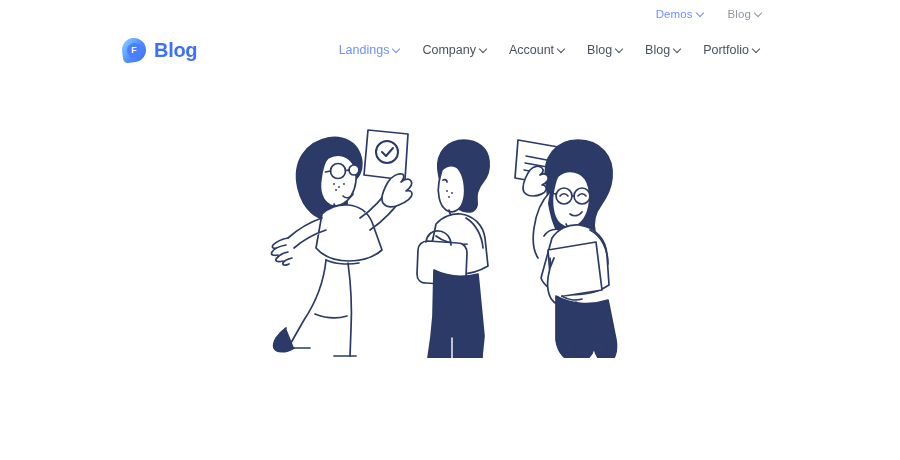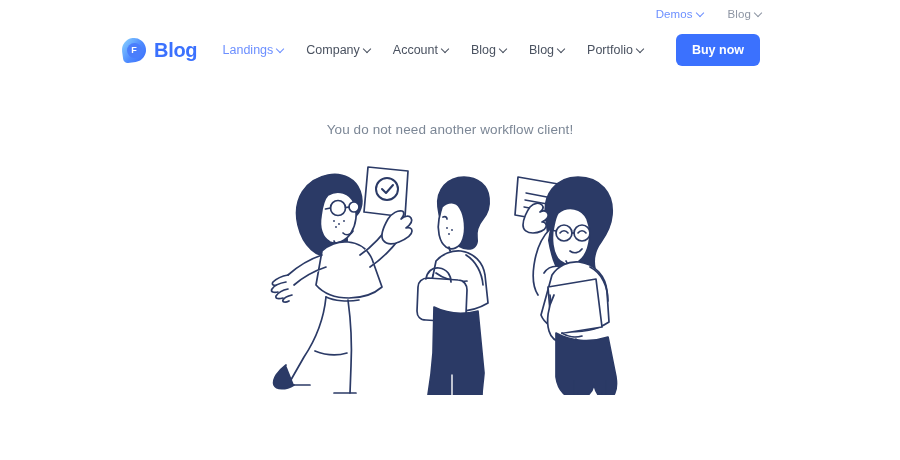--- a/index.html
+++ b/index.html
@@ -233,28 +233,26 @@
     <span class="nav-item">
       <span>Blog</span>
       <span class="chev"></span>
     </span>
 
     <span class="nav-item">
       <span>Portfolio</span>
       <span class="chev"></span>
     </span>
 
-    <button class="buy-btn">Buy now</button>
   </nav>
 </div>
 
 <div class="hero">
 
 
-  <p class="hero-sub">You do not need another workflow client!</p>
 
   <svg class="hero-art" viewBox="0 0 440 240">
     <g fill="none" stroke="#2b3a66" stroke-width="1.7" stroke-linecap="round" stroke-linejoin="round">
 
       <path d="M138 12 L178 16 L175 62 L134 57 Z" fill="#ffffff"></path>
       <circle cx="157" cy="34" r="11" fill="#ffffff" stroke-width="2"></circle>
       <path d="M152 34 l4 4 l7 -8" stroke-width="2"></path>
 
       <path d="M68 70 c-6 -26 8 -46 30 -50 c16 -3 28 5 32 16 c4 11 1 20 -4 25
                c-6 6 -10 14 -9 22 c1 9 -4 16 -14 18 c-16 3 -30 -10 -35 -31 Z" fill="#2b3a66" stroke="#2b3a66"></path>

